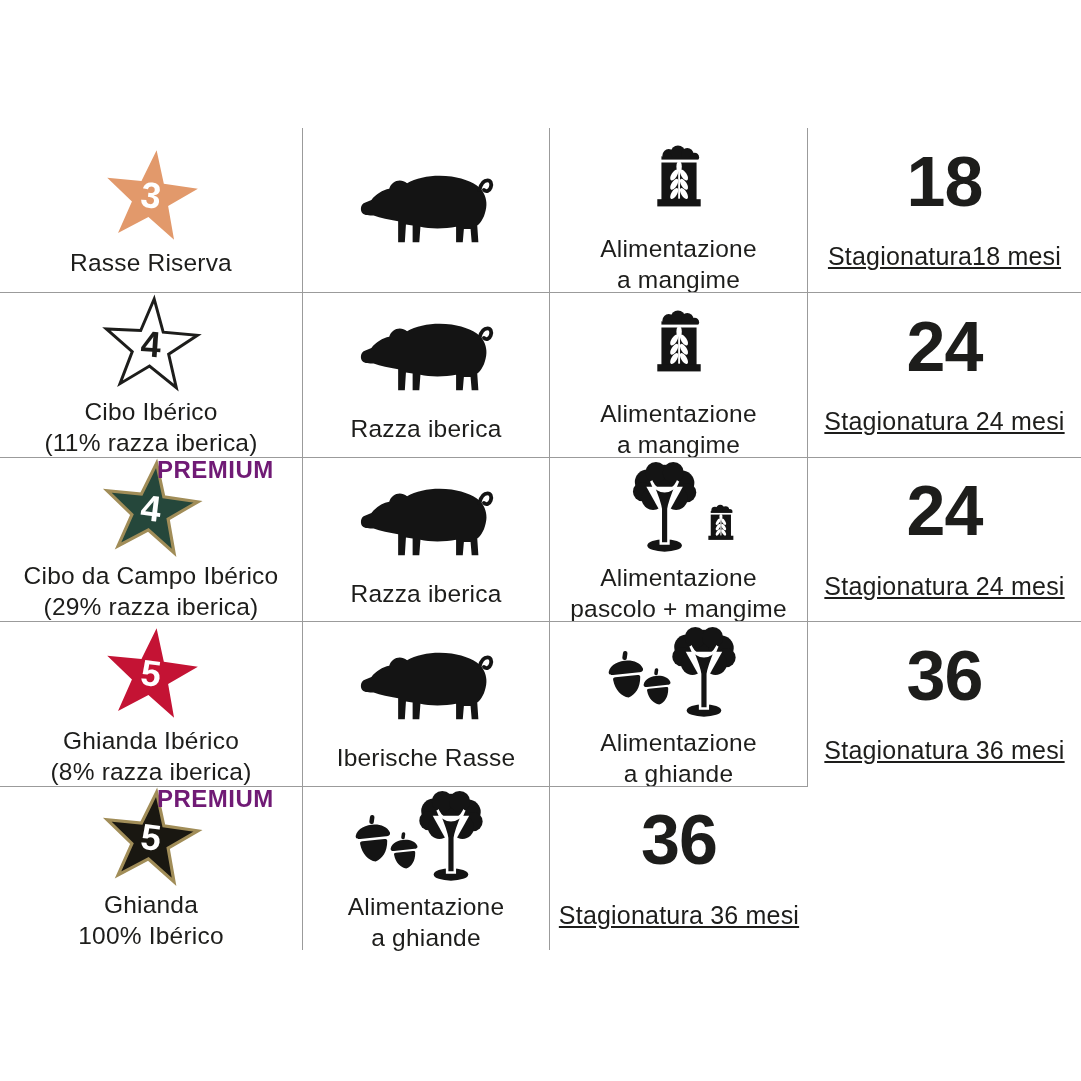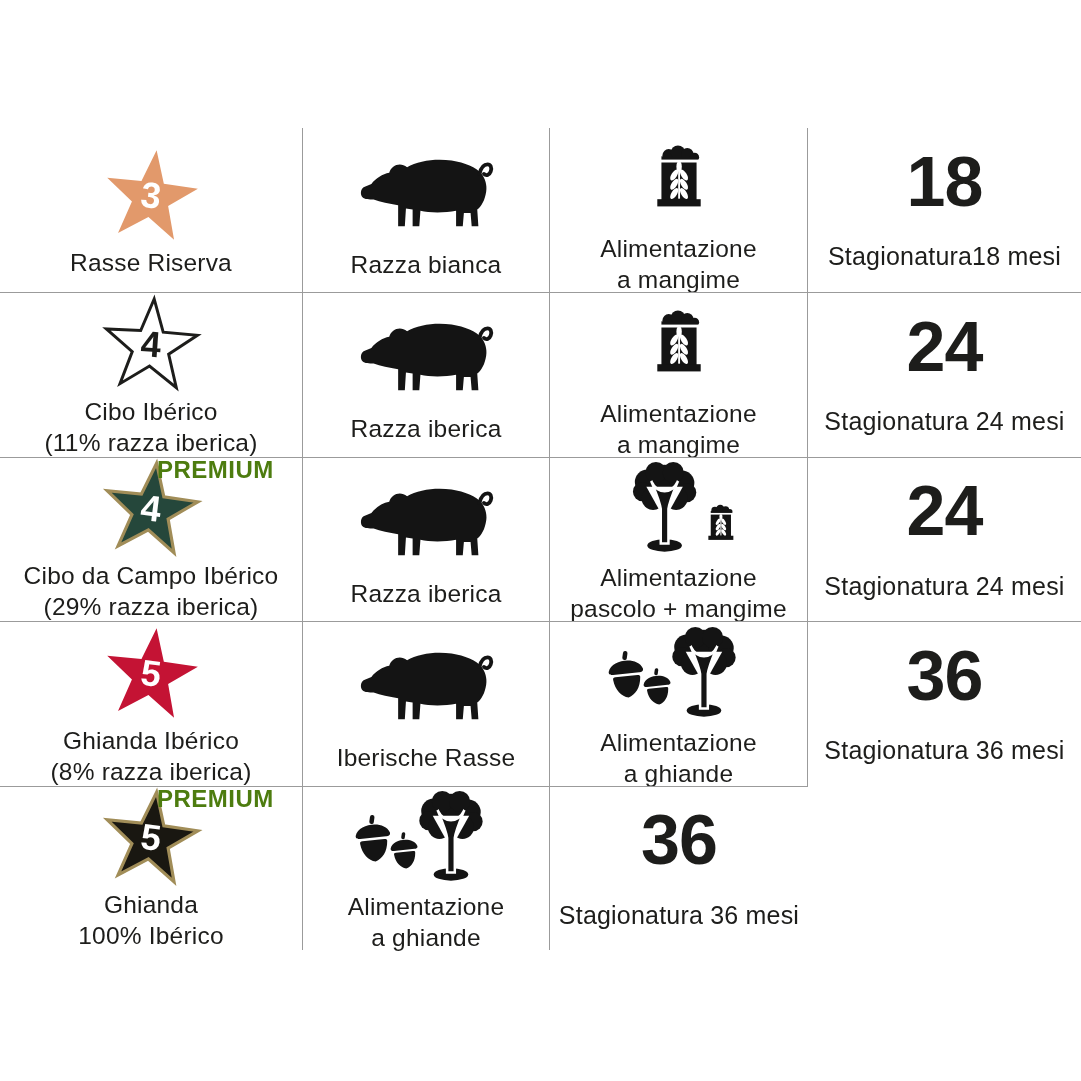--- a/index.html
+++ b/index.html
@@ -18,35 +18,35 @@
     padding:4px 6px;box-sizing:border-box;
   }
   .bR{border-right:1px solid #9b9b9b;}
   .bT{border-top:1px solid #9b9b9b;}
   .icon-box{height:106px;display:flex;align-items:center;justify-content:center;flex:0 0 auto;}
   .label{
     font-size:24.5px;line-height:1.28;text-align:center;white-space:pre-line;
     letter-spacing:0.2px;margin-top:2px;
   }
   .big-number{font-size:70px;font-weight:700;line-height:0.95;letter-spacing:-1px;}
-  .aging-caption{font-size:25px;margin-top:27px;letter-spacing:0.2px;}
+  .aging-caption{font-size:25px;margin-top:27px;letter-spacing:0.2px;text-decoration:underline;}
   
   .star-wrap{position:relative;width:100px;height:102px;}
   .star-svg{display:block;overflow:visible;}
   .star-num{font-size:37px;font-weight:700;font-family:"Liberation Sans","DejaVu Sans",sans-serif;}
   .fill-orange{fill:#E2996B;stroke:none;}
   .fill-outline{fill:#ffffff;stroke:#1d1d1b;stroke-width:3;stroke-linejoin:miter;}
   .fill-green{fill:#25473B;stroke:#A18D58;stroke-width:3.2;stroke-linejoin:miter;}
   .fill-red{fill:#C41334;stroke:none;}
   .fill-black{fill:#191711;stroke:#A18D58;stroke-width:3.2;stroke-linejoin:miter;}
   .num-white{fill:#ffffff;}
   .num-dark{fill:#1d1d1b;}
   .premium{
     position:absolute;left:56px;top:0px;white-space:nowrap;
-    color:#4d7c0f;font-weight:700;font-size:24px;letter-spacing:0.5px;
+    color:#701a75;font-weight:700;font-size:24px;letter-spacing:0.5px;
   }
   .defs-holder{position:absolute;width:0;height:0;overflow:hidden;}
 </style>
 </head>
 <body>
 
 <div class="canvas">
 
   <svg class="defs-holder" aria-hidden="true">
     <defs>
@@ -127,21 +127,20 @@
         </svg>
       </div>
       <div class="label">Rasse Riserva</div>
     </div>
     <div class="cell bR">
       <div class="icon-box">
         <svg width="148" height="78" viewBox="0 0 126 70">
             <use href="#pig-shape"></use>
           </svg>
       </div>
-      <div class="label">Razza bianca</div>
     </div>
     <div class="cell bR">
       <div class="icon-box">
         <svg width="62" height="82" viewBox="0 0 60 62">
             <use href="#sack-shape"></use>
           </svg>
       </div>
       <div class="label">Alimentazione
 a mangime</div>
     </div>

